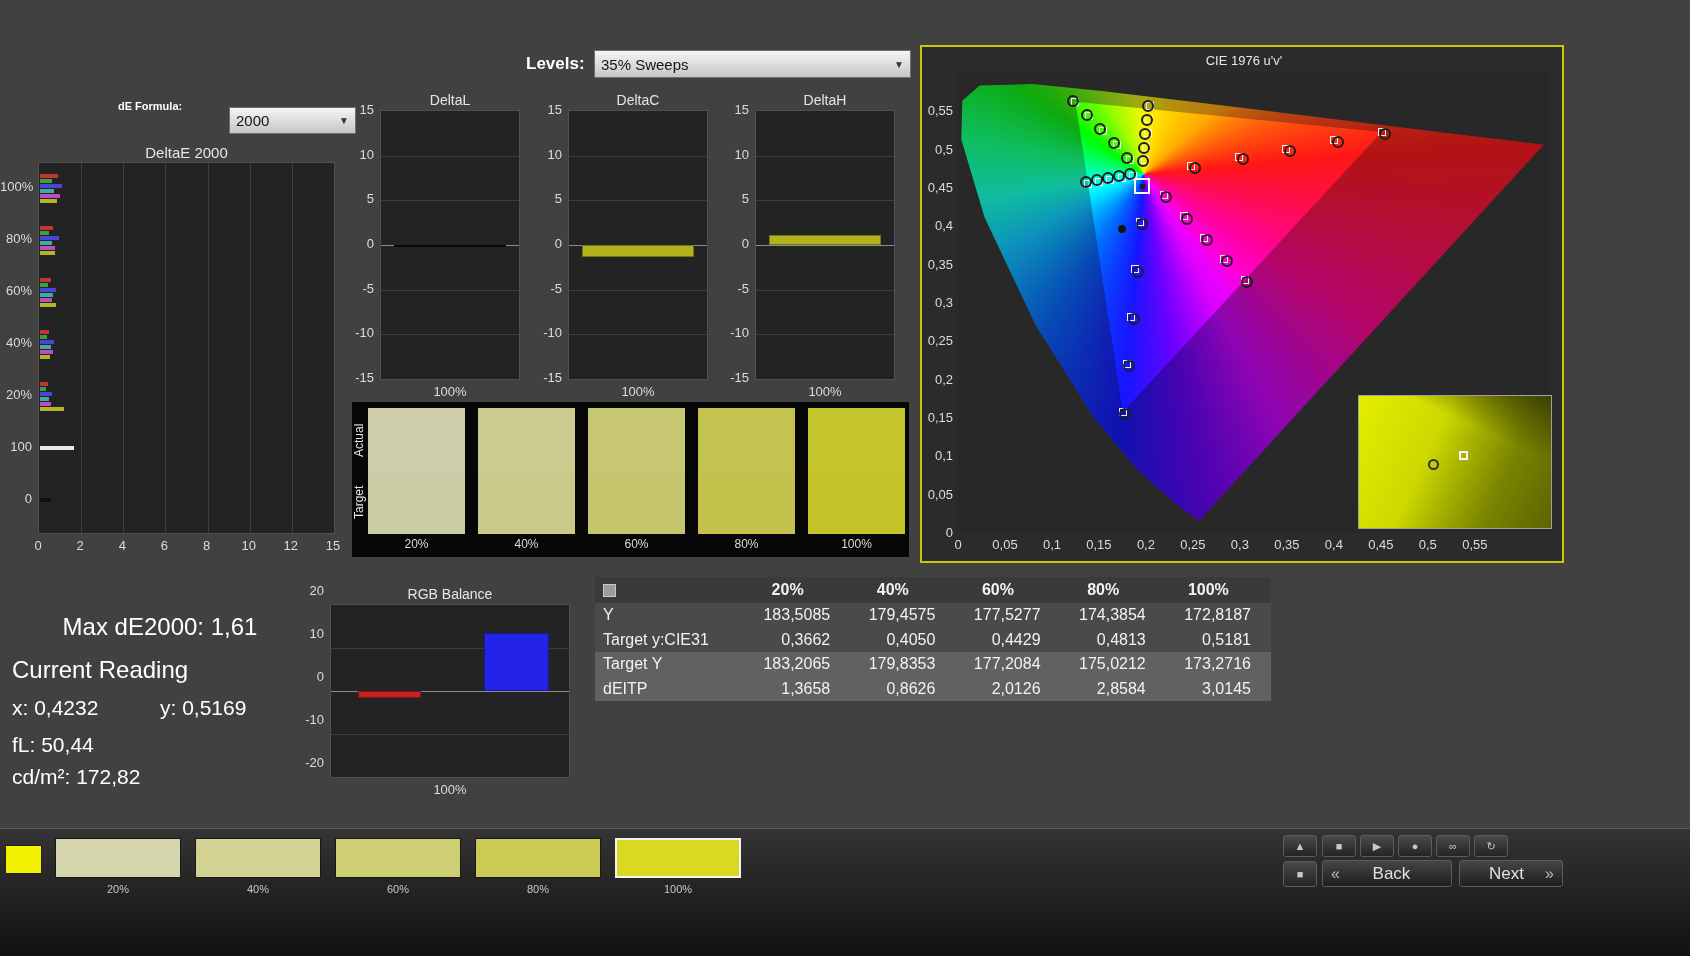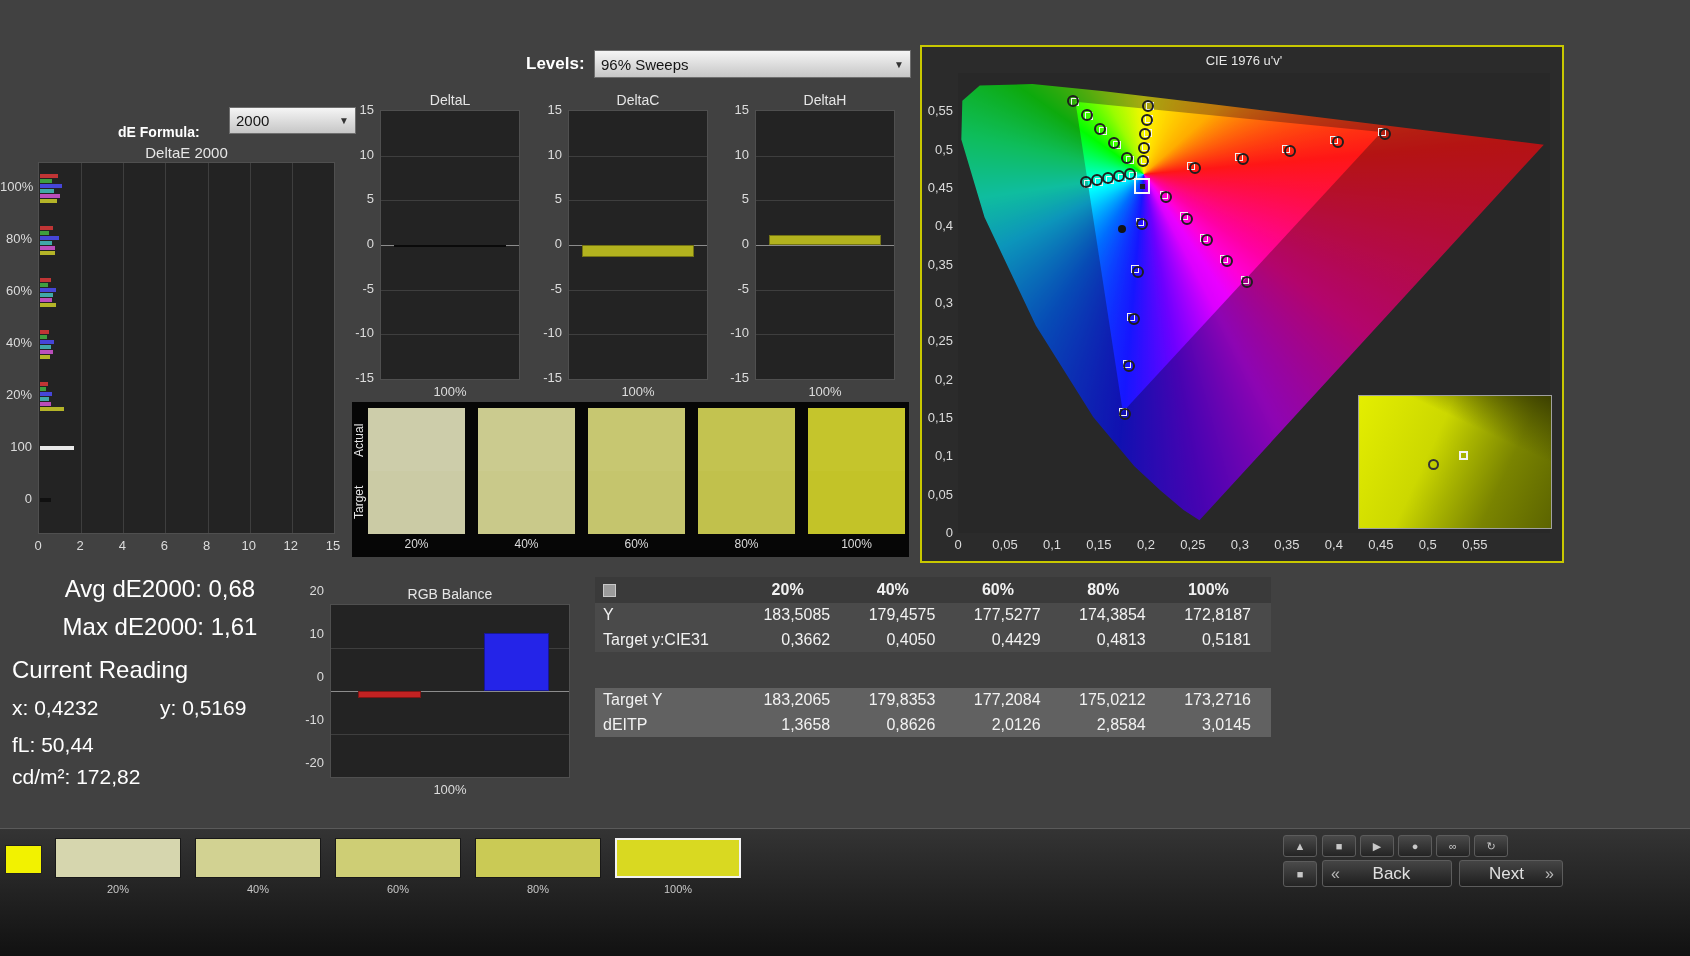--- a/index.html
+++ b/index.html
@@ -73,29 +73,29 @@
           cursor:pointer;padding:0 8px;height:27px;top:31px;}
   .navbtn .chev{font-size:16px;color:#b8b8b8;}
   .navbtn .lbl{flex:1;text-align:center;}
 </style>
 </head>
 <body>
 
 <div id="root">
 
 
-  <div class="abs bold" style="left:118px;top:124px;font-size:14px;">dE Formula:</div>
+  <div class="abs bold" style="left:118px;top:100px;font-size:11px;">dE Formula:</div>
   <div class="combo" style="left:229px;top:107px;width:127px;height:27px;">
     <span>2000</span>
     <span class="arr">▼</span>
   </div>
 
   <div class="abs bold" style="left:526px;top:54px;font-size:17px;">Levels:</div>
   <div class="combo" style="left:594px;top:50px;width:317px;height:28px;">
-    <span>96% Sweeps</span>
+    <span>35% Sweeps</span>
     <span class="arr">▼</span>
   </div>
 
   <div class="chart-title" style="left:38px;top:144px;width:297px;">DeltaE 2000</div>
   <div class="chart-plot" id="de-plot" style="left:38px;top:162px;width:297px;height:372px;">
       <div class="gridv" style="left: 42.1px;"></div>
       <div class="gridv" style="left: 84.3px;"></div>
       <div class="gridv" style="left: 126.4px;"></div>
       <div class="gridv" style="left: 168.6px;"></div>
       <div class="gridv" style="left: 210.7px;"></div>
@@ -343,21 +343,20 @@
         <div class="tick c" style="left: 406.857px; width: 32px;">0,45</div>
         <div class="tick c" style="left: 453.841px; width: 32px;">0,5</div>
         <div class="tick c" style="left: 500.825px; width: 32px;">0,55</div>
       </div>
     <div id="cie-inset">
       <div class="inset-circle" style="left:36%;top:48%;"></div>
       <div class="inset-square" style="left:52%;top:42%;"></div>
     </div>
   </div>
 
-  <div class="stat" style="left:10px;top:575px;width:300px;text-align:center;font-size:24px;">Avg dE2000: 0,68</div>
   <div class="stat" style="left:10px;top:613px;width:300px;text-align:center;font-size:24px;">Max dE2000: 1,61</div>
   <div class="stat" style="left:12px;top:656px;font-size:24px;">Current Reading</div>
   <div class="stat" style="left:12px;top:696px;font-size:21px;">x: 0,4232</div>
   <div class="stat" style="left:160px;top:696px;font-size:21px;">y: 0,5169</div>
   <div class="stat" style="left:12px;top:733px;font-size:21px;">fL: 50,44</div>
   <div class="stat" style="left:12px;top:765px;font-size:21px;">cd/m²: 172,82</div>
 
   <div class="chart-title" style="left:330px;top:586px;width:240px;font-size:14px;">RGB Balance</div>
   <div class="chart-plot" id="rgb-plot" style="left:330px;top:604px;width:240px;height:174px;">
       <div class="gridh" style="top: 43px;"></div>
@@ -395,21 +394,21 @@
         <div class="tcell">172,8187</div>
       </div>
       <div class="trow" style="background: rgb(74, 74, 74);">
         <div class="tlabel">Target y:CIE31</div>
         <div class="tcell">0,3662</div>
         <div class="tcell">0,4050</div>
         <div class="tcell">0,4429</div>
         <div class="tcell">0,4813</div>
         <div class="tcell">0,5181</div>
       </div>
-      <div class="trow" style="background: rgb(97, 97, 97); margin-top: 36px;">
+      <div class="trow" style="background: rgb(97, 97, 97);">
         <div class="tlabel">Target Y</div>
         <div class="tcell">183,2065</div>
         <div class="tcell">179,8353</div>
         <div class="tcell">177,2084</div>
         <div class="tcell">175,0212</div>
         <div class="tcell">173,2716</div>
       </div>
       <div class="trow" style="background: rgb(97, 97, 97);">
         <div class="tlabel">dEITP</div>
         <div class="tcell">1,3658</div>

